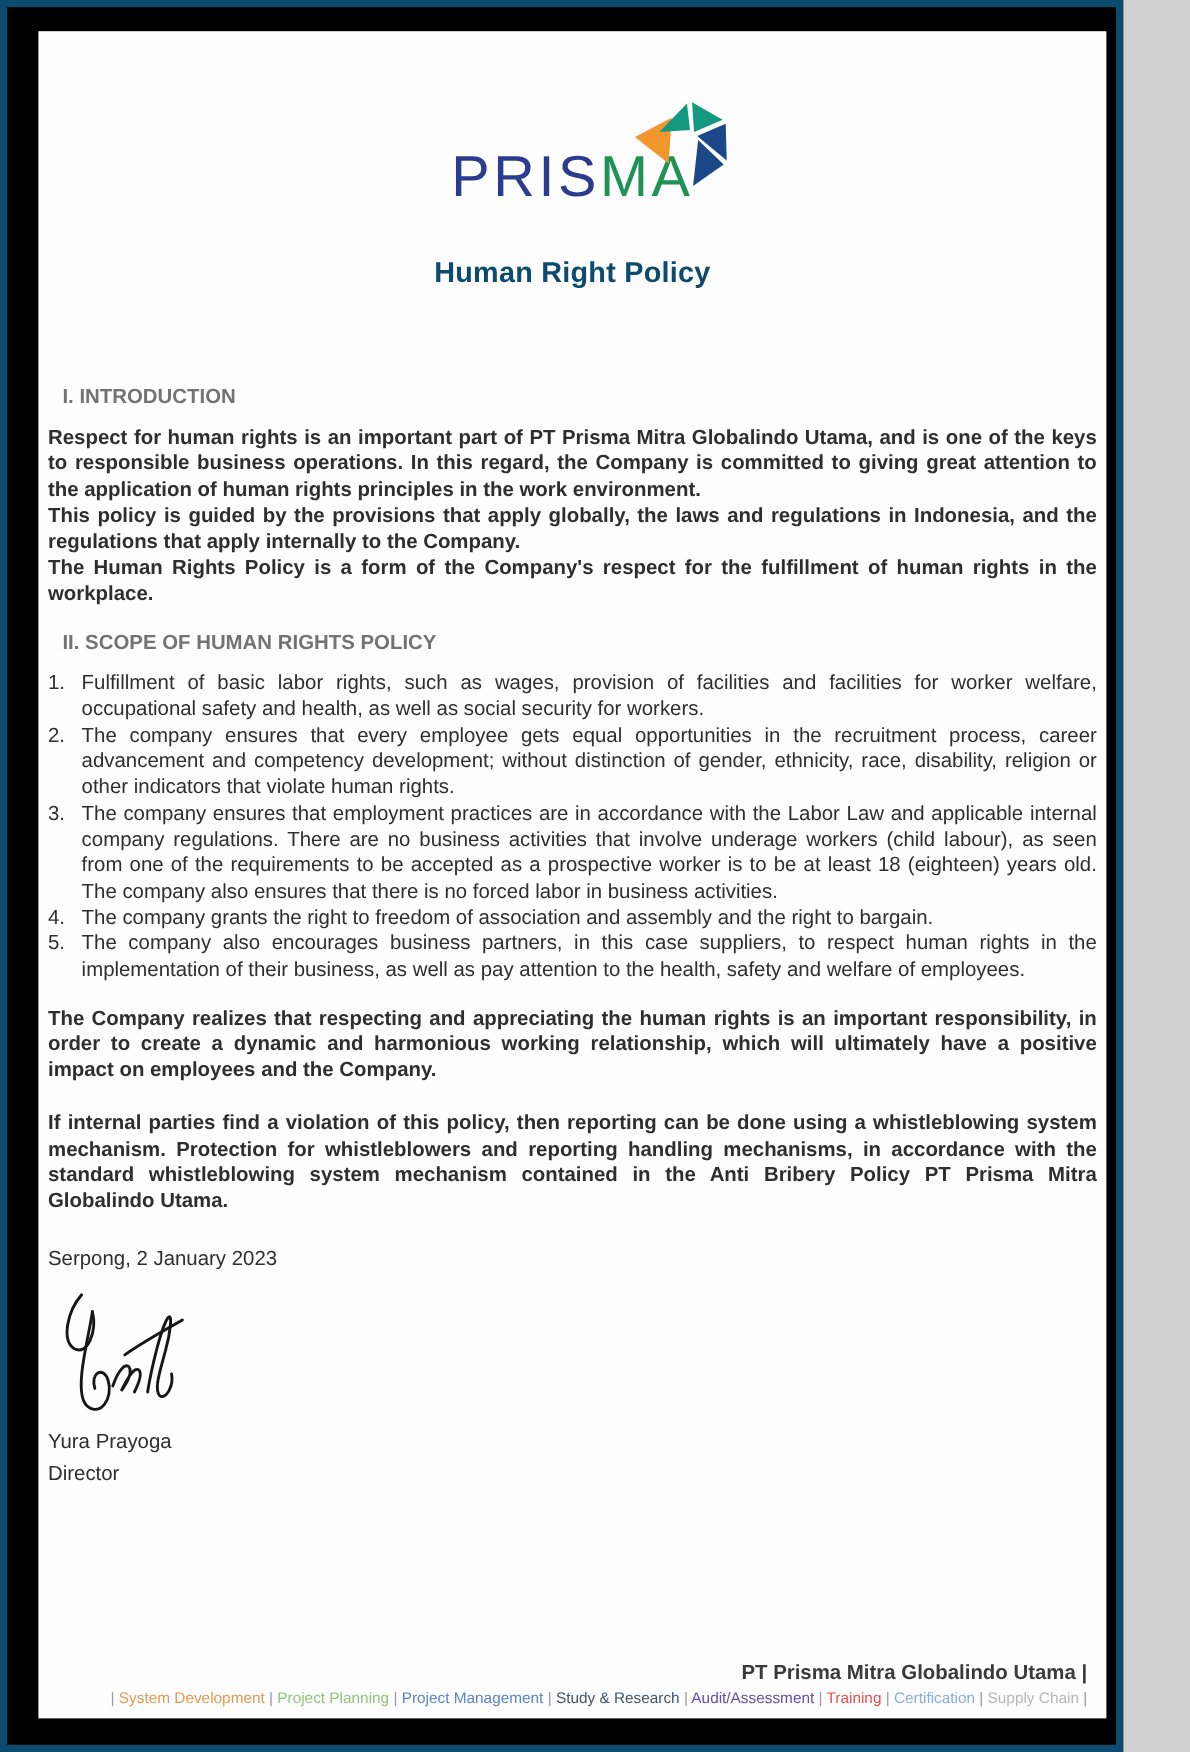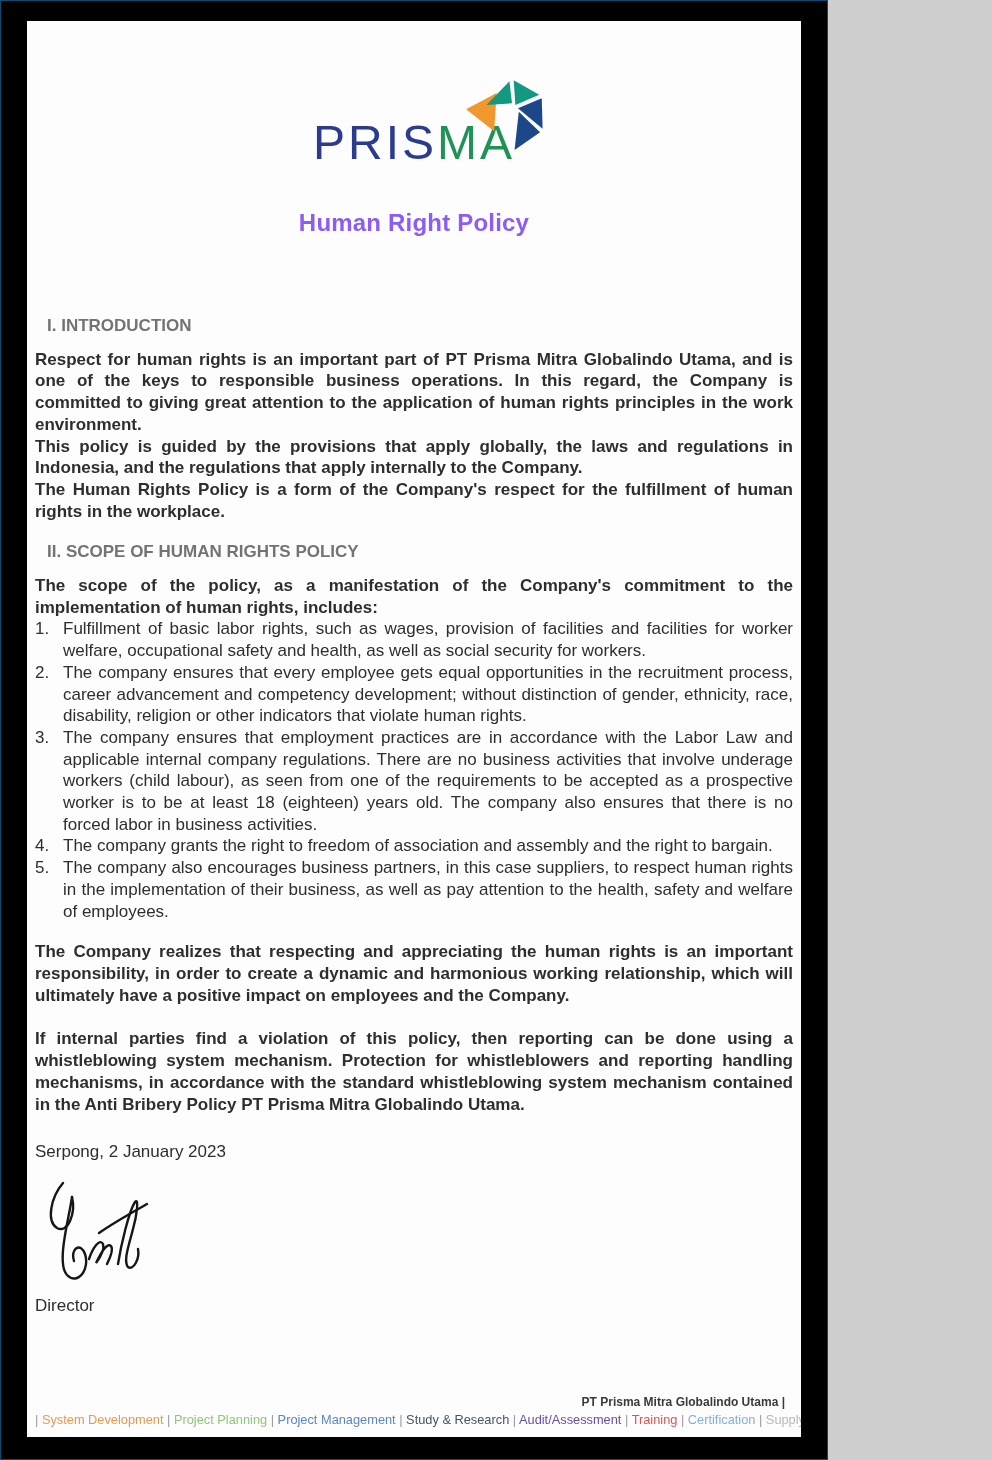--- a/index.html
+++ b/index.html
@@ -1,53 +1,53 @@
 <!DOCTYPE html>
 <html><head>
 <meta charset="utf-8">
 <style>
   html,body{margin:0;padding:0;}
   body{font-family:"Liberation Sans", sans-serif; background:#cfcfcf;}
   .outer{
-    width:828px; height:1460px; box-sizing:border-box;
-    border:1px solid #0c4a6e; background:#000;
-    padding:20px 26px 22px 26px;
+    width:936px; height:1460px; box-sizing:border-box;
+    border:6px solid #0c4a6e; background:#000;
+    padding:20px 8px 22px 26px;
     position:relative;
   }
   .page{
     width:100%; height:100%; box-sizing:border-box;
     background:#fdfdfd; position:relative; overflow:hidden;
     color:#2e2e2e;
   }
   
   .logo-area{ padding-top:98px; text-align:center; }
   .logo-lockup{ display:inline-block; position:relative; line-height:1; }
   .logo-text{ font-size:48px; letter-spacing:3px; font-weight:400; }
   .logo-icon{ position:absolute; top:-43px; right:-31px; width:85px; height:80px; }
   
-  .doc-title{ margin:42px 0 12px 0; font-size:24px; font-weight:bold; text-align:center; color:#8b5cf6; letter-spacing:0.2px;}
+  .doc-title{ margin:42px 0 12px 0; font-size:24px; font-weight:bold; text-align:center; color:#0c4a6e; letter-spacing:0.2px;}
   
   .content{ margin-top:78px; padding:0 8px; font-size:17px; line-height:21.7px; }
   .sec-heading{ font-weight:bold; color:#737373; margin:12px; }
   .sec{ margin-top:19px; }
   .p{ margin:0; text-align:justify;font-weight:bold; }
   .p + .p{ margin-top:0; }
   .p.gap-above{ margin-top:22px; }
   .li{ display:flex; }
   .li-num{ width:28px; flex:none; }
   .li-text{ flex:1; text-align:justify; }
   
   .sig-block{ margin-top:26px; }
   .sig-date{ margin:0; }
   .sig-svg{ display:block; margin:8px 0 0 8px; width:140px; height:120px; }
   .sig-name{ margin:4px 0 0 0; }
   .sig-role{ margin:4px 0 0 0; }
   
   .footer{ position:absolute; right:16px; bottom:10px; left:8px; text-align:right; white-space:nowrap; }
-  .footer-company{ font-size:12px; font-weight:bold; color:#3a3a3a; }
+  .footer-company{ font-size:17px; font-weight:bold; color:#3a3a3a; }
   .footer-services{ font-size:12.8px; margin-top:3px; }
 </style>
 </head>
 <body>
 
 <div class="outer">
   <div class="page">
 
     <div class="logo-area">
       <div class="logo-lockup">
@@ -68,21 +68,20 @@
 
       <div class="sec" style="margin-top:0;">
         <p class="sec-heading">I. INTRODUCTION</p>
         <p class="p">Respect for human rights is an important part of PT Prisma Mitra Globalindo Utama, and is one of the keys to responsible business operations. In this regard, the Company is committed to giving great attention to the application of human rights principles in the work environment.</p>
         <p class="p">This policy is guided by the provisions that apply globally, the laws and regulations in Indonesia, and the regulations that apply internally to the Company.</p>
         <p class="p">The Human Rights Policy is a form of the Company's respect for the fulfillment of human rights in the workplace.</p>
       </div>
 
       <div class="sec">
         <p class="sec-heading">II. SCOPE OF HUMAN RIGHTS POLICY</p>
-        <p class="p">The scope of the policy, as a manifestation of the Company's commitment to the implementation of human rights, includes:</p>
         <div class="li">
           <span class="li-num">1.</span>
           <span class="li-text">Fulfillment of basic labor rights, such as wages, provision of facilities and facilities for worker welfare, occupational safety and health, as well as social security for workers.</span>
         </div>
         <div class="li">
           <span class="li-num">2.</span>
           <span class="li-text">The company ensures that every employee gets equal opportunities in the recruitment process, career advancement and competency development; without distinction of gender, ethnicity, race, disability, religion or other indicators that violate human rights.</span>
         </div>
         <div class="li">
           <span class="li-num">3.</span>
@@ -105,20 +104,21 @@
 
       <div class="sig-block">
         <p class="sig-date">Serpong, 2 January 2023</p>
         <svg class="sig-svg" viewBox="0 0 140 120" fill="none" stroke="#161616" stroke-width="2.4" stroke-linecap="round">
           <path d="M20,12 C8,26 3,50 14,57 C25,63 33,42 29,26"></path>
           <path d="M29,26 C26,48 13,92 24,104 C35,115 47,98 42,83 C38,71 27,77 31,90"></path>
           <path d="M46,88 C50,76 57,67 60,73 C62,79 56,88 53,92 C58,82 64,71 68,75 C71,79 66,89 64,93"></path>
           <path d="M75,93 C78,74 86,40 92,31 C96,26 94,44 90,58 C86,74 80,90 85,96 C90,100 97,88 95,78"></path>
           <path d="M56,62 C70,52 88,42 104,33"></path>
         </svg>
+        <p class="sig-name">Yura Prayoga</p>
         <p class="sig-role">Director</p>
       </div>
     </div>
 
     <div class="footer">
       <div class="footer-company">PT Prisma Mitra Globalindo Utama |</div>
       <div class="footer-services"><span style="color: rgb(154, 154, 154);"> | </span><span style="color: rgb(228, 154, 82);">System Development</span><span style="color: rgb(154, 154, 154);"> | </span><span style="color: rgb(147, 196, 125);">Project Planning</span><span style="color: rgb(154, 154, 154);"> | </span><span style="color: rgb(91, 134, 200);">Project Management</span><span style="color: rgb(154, 154, 154);"> | </span><span style="color: rgb(68, 84, 106);">Study &amp; Research</span><span style="color: rgb(154, 154, 154);"> | </span><span style="color: rgb(103, 78, 167);">Audit/Assessment</span><span style="color: rgb(154, 154, 154);"> | </span><span style="color: rgb(224, 82, 82);">Training</span><span style="color: rgb(154, 154, 154);"> | </span><span style="color: rgb(133, 174, 220);">Certification</span><span style="color: rgb(154, 154, 154);"> | </span><span style="color: rgb(183, 183, 183);">Supply Chain</span><span style="color: rgb(154, 154, 154);"> | </span></div>
     </div>
 
   </div>

